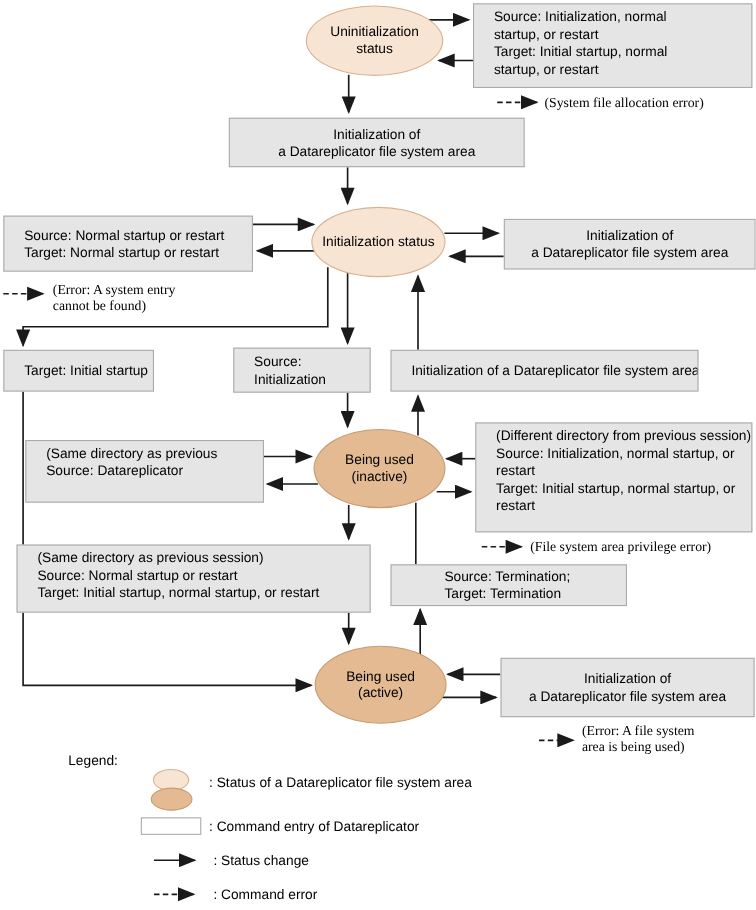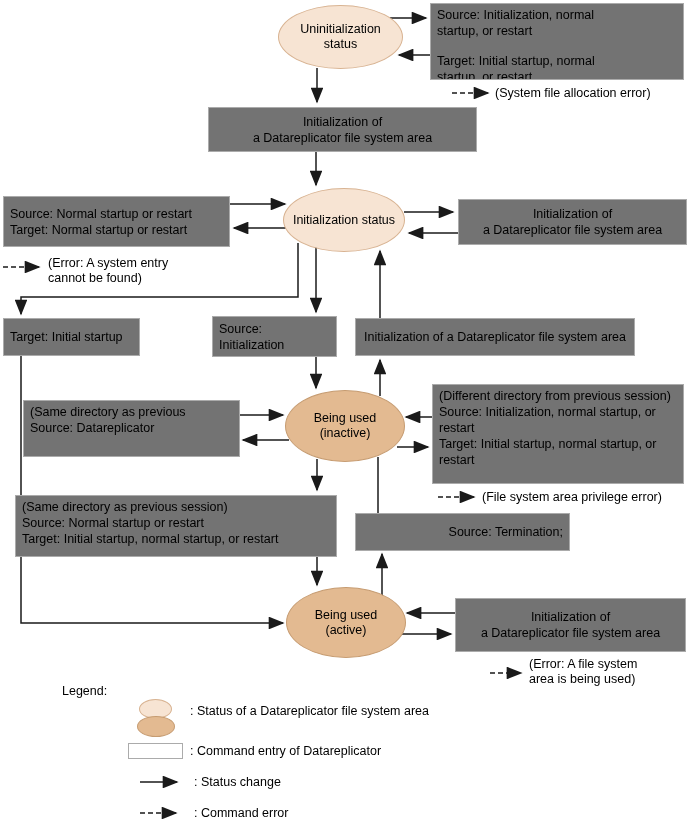--- a/index.html
+++ b/index.html
@@ -12,31 +12,31 @@
 
   .ellipse {
     position:absolute; border-radius:50%;
     display:flex; align-items:center; justify-content:center;
     text-align:center; line-height:15px; padding:0 8px; box-sizing:border-box;
   }
   .ellipse.light { background:var(--ellipse-light); border:1px solid var(--ellipse-light-border);text-align:center; }
   .ellipse.dark  { background:var(--ellipse-dark);  border:1px solid var(--ellipse-dark-border);  }
 
   .box {
-    position:absolute; background:#737373; border:1px solid var(--box-border);
-    box-sizing:border-box; padding:3px 6px; overflow:hidden;
+    position:absolute; background:#e5e5e5; border:1px solid var(--box-border);
+    box-sizing:border-box; padding:3px 18px; overflow:hidden;
   }
   .box .ln { line-height:16px; white-space:nowrap; }
   .box.tc { text-align:center; display:flex; flex-direction:column; justify-content:center; }
   .box.vl { display:flex; flex-direction:column; justify-content:center; }
-  .box.indent { padding-left:48px;align-items:flex-end; }
-  .box.pgap .ln:nth-child(3) { margin-top:14px; }
+  .box.indent { padding-left:48px; }
+  .box.pgap .ln:nth-child(3) { margin-top:0; }
 
   .freetext { position:absolute; line-height:15px; white-space:nowrap; }
-  .freetext .ln { line-height:15px; }
+  .freetext .ln { line-height:15px;font-family:Liberation Serif, serif; }
 
   .legend-ellipse { position:absolute; border-radius:50%; }
   .legend-ellipse.light { background:var(--ellipse-light); border:1px solid var(--ellipse-light-border); }
   .legend-ellipse.dark  { background:var(--ellipse-dark);  border:1px solid var(--ellipse-dark-border); }
   .legend-box { position:absolute; background:#fff; border:1px solid var(--box-border); }
 </style>
 </head>
 <body>
 
 <div id="canvas">
@@ -130,20 +130,21 @@
     </div>
   <div class="box" style="left:432px;top:384px;width:252px;height:100px">
       <div class="ln">(Different directory from previous session)</div>
       <div class="ln">Source: Initialization, normal startup, or</div>
       <div class="ln">restart</div>
       <div class="ln">Target: Initial startup, normal startup, or</div>
       <div class="ln">restart</div>
     </div>
   <div class="box vl indent" style="left:355px;top:513px;width:215px;height:38px">
       <div class="ln">Source: Termination;</div>
+      <div class="ln">Target: Termination</div>
     </div>
   <div class="box" style="left:15px;top:495px;width:322px;height:62px">
       <div class="ln">(Same directory as previous session)</div>
       <div class="ln">Source: Normal startup or restart</div>
       <div class="ln">Target: Initial startup, normal startup, or restart</div>
     </div>
   <div class="box tc" style="left:455px;top:598px;width:231px;height:54px">
       <div class="ln">Initialization of</div>
       <div class="ln">a Datareplicator file system area</div>
     </div>

